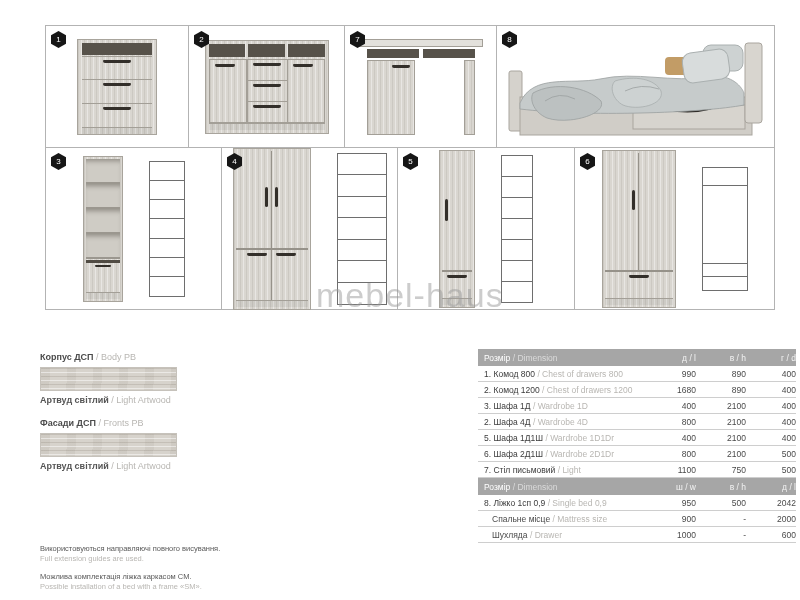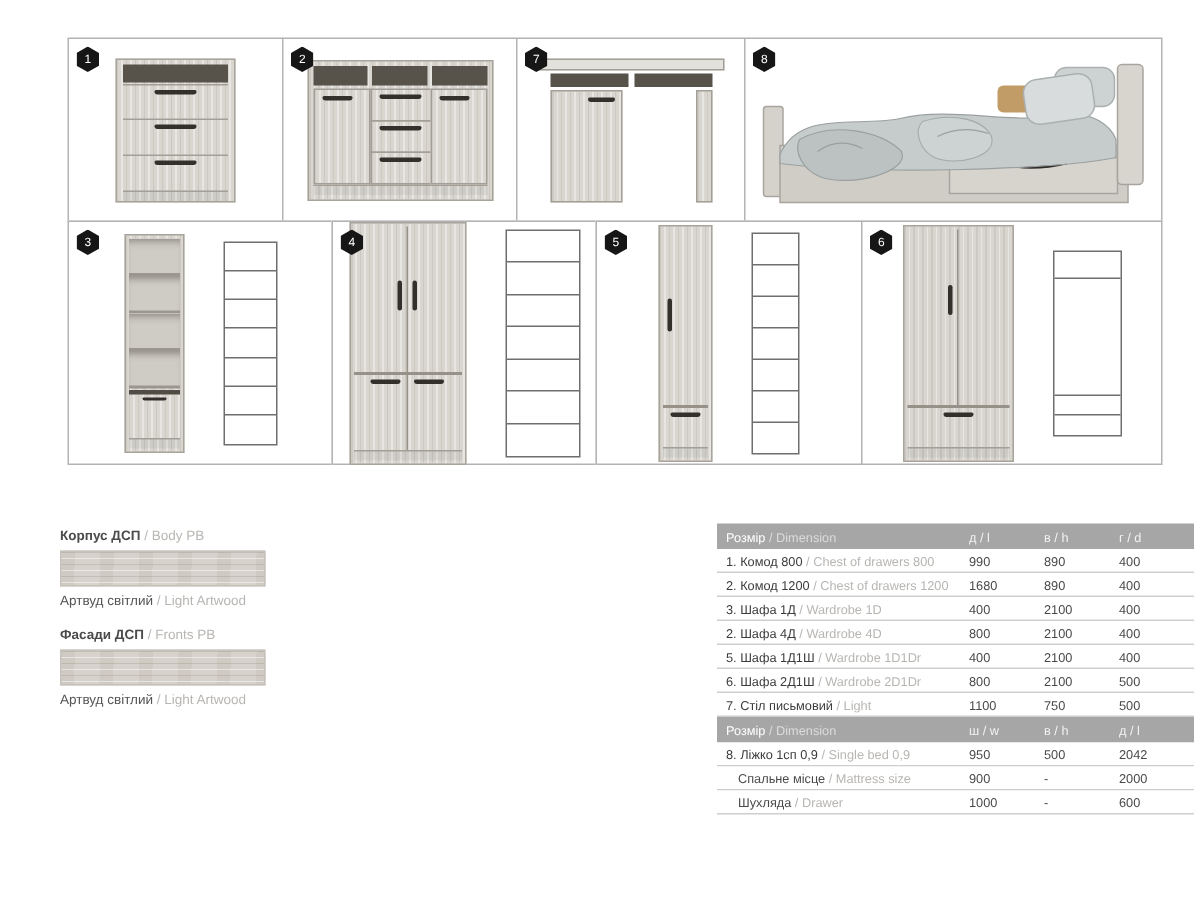--- a/index.html
+++ b/index.html
@@ -97,29 +97,29 @@
 
   
   .materials{position:absolute;left:40px;top:352px;width:142px;font-size:9px}
   .mat-title .ua{color:#4b4b4b;font-weight:bold}
   .en{color:#b8b6b2;font-weight:normal}
   .swatch{width:137px;height:24px;margin:5px 0 4px;border:1px solid #c6c2bb;box-sizing:border-box;
           background-color:#d7d3cc;
           background-image:repeating-linear-gradient(180deg,rgba(120,110,96,.20) 0 1px,transparent 1px 4px,
             rgba(255,255,255,.5) 4px 5px,transparent 5px 8px),
             repeating-linear-gradient(92deg,rgba(100,92,80,.07) 0 9px,transparent 9px 26px)}
-  .mat-value .ua{color:#555;font-weight:normal}
+  .mat-value .ua{color:#555;font-weight:bold}
   .mat-gap{height:13px}
 
   
   .dimtable{position:absolute;left:478px;top:349px;width:318px;font-size:8.5px;color:#444}
   .trow{display:flex;align-items:center;height:15px;border-bottom:1px solid #cecece;background:#fff}
   .thead{background:#a6a6a6;height:17px;border-bottom:none}
   .tname{flex:1;padding-left:6px;white-space:nowrap;overflow:hidden}
-  .tnum{width:50px;text-align:left;color:#4a4a4a}
+  .tnum{width:50px;text-align:right;color:#4a4a4a}
   .trow .ua{font-weight:normal;color:#3c3c3c}
   .thead .ua{color:#fff}
   .thead .en{color:#dcdcdc}
   .thead .tnum{color:#f2f2f2}
   .sub .ua{font-weight:normal;color:#4a4a4a}
   .sub .tname{padding-left:14px}
 
   
   .notes{position:absolute;left:40px;top:544px;font-size:7.5px;line-height:10px}
   .note{margin-bottom:8px}
@@ -308,20 +308,21 @@
         </div>
       <i class="plinth"></i>
     </div>
     <div class="schem schem6">
       <s style="top:14%"></s>
         <s style="top:78%"></s>
         <s style="top:89%"></s>
     </div>
   </div>
 
+  <div class="watermark">mebel-haus</div>
 
   <div class="materials">
     <div class="mat-title">
       <span class="ua">Корпус ДСП</span><span class="en"> / Body PB</span>
     </div>
     <div class="swatch"></div>
     <div class="mat-value">
       <span class="ua">Артвуд світлий</span><span class="en"> / Light Artwood</span>
     </div>
     <div class="mat-gap"></div>
@@ -403,15 +404,23 @@
     </div>
     <div class="trow sub">
       <span class="tname"><span class="ua">Шухляда</span><span class="en"> / Drawer</span></span>
       <span class="tnum">1000</span>
       <span class="tnum">-</span>
       <span class="tnum">600</span>
     </div>
   </div>
 
   <div class="notes">
+    <div class="note">
+      <span class="ua">Використовуються направляючі повного висування.</span>
+      <span class="en">Full extension guides are used.</span>
+    </div>
+    <div class="note">
+      <span class="ua">Можлива комплектація ліжка каркасом СМ.</span>
+      <span class="en">Possible installation of a bed with a frame «SM».</span>
+    </div>
   </div>
 
 </div>
 
 </body></html>

